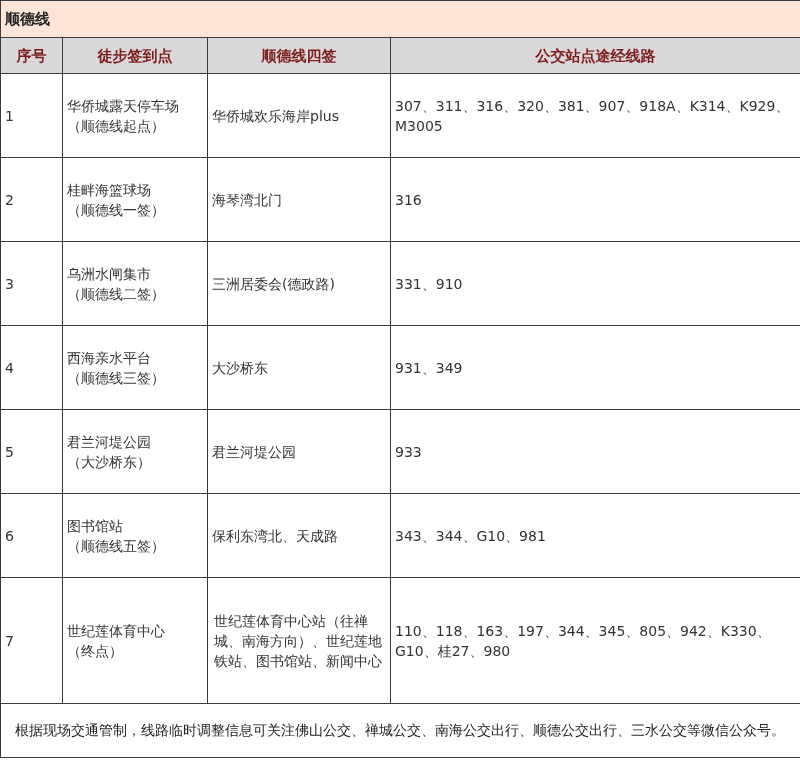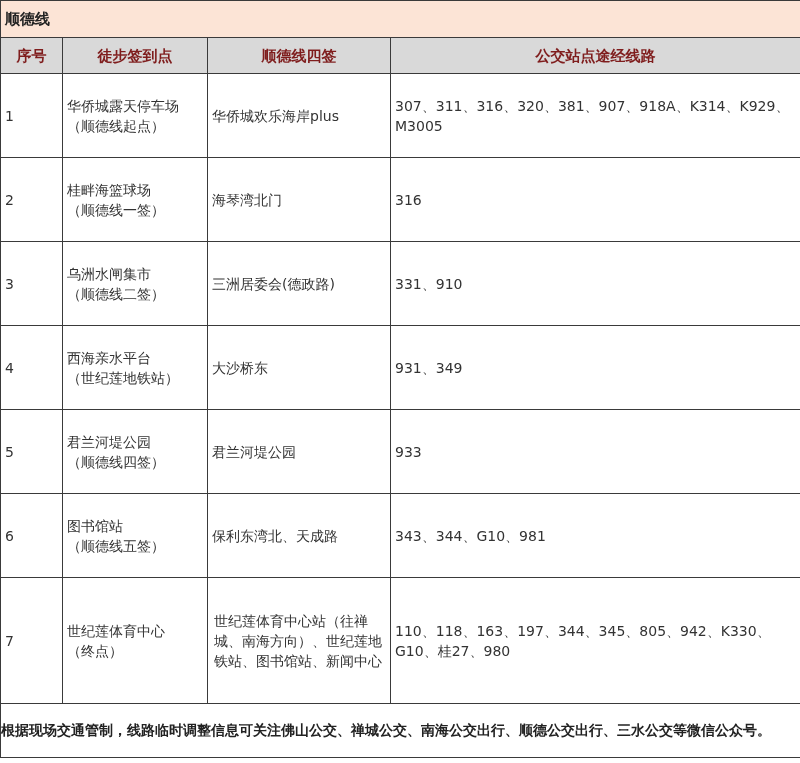--- a/index.html
+++ b/index.html
@@ -3,21 +3,21 @@
   <meta charset="utf-8">
   <style>
     html, body { margin: 0; padding: 0; background: #ffffff; }
     body { width: 800px; height: 763px; overflow: hidden; font-family: "DejaVu Sans", "Liberation Sans", sans-serif; color: #333333; }
     table { border-collapse: collapse; width: 800px; table-layout: fixed; }
     td, th { border: 1px solid #3a3a3a; vertical-align: middle; padding: 0 4px; font-size: 14px; line-height: 20px; }
     .title-row td { background: #FCE4D6; height: 36px; font-weight: bold; font-size: 15px; color: #222222; }
     .header-row th { background: #D9D9D9; height: 35px; font-weight: bold; font-size: 15px; color: #7f1d1d; }
     .data-row td { height: 83px; font-weight: normal; }
     .data-row.tall td { height: 125px; }
-    .note-row td { text-align: left; font-weight: bold; font-size: 14px; color: #222222; height: 49px; padding: 2px 0; line-height: 21px; }
+    .note-row td { text-align: left; font-weight: normal; font-size: 14px; color: #222222; height: 49px; padding: 2px 14px; line-height: 21px; }
     .sub { display: block; }
     .stops-long { text-align: left; padding: 0 6px; }
   </style>
 </head>
 <body>
 
 <table>
   <colgroup>
     <col style="width:62px">
     <col style="width:145px">
@@ -59,30 +59,30 @@
           <span class="sub">乌洲水闸集市</span>
           <span class="sub">（顺德线二签）</span>
         </td>
     <td>三洲居委会(德政路)</td>
     <td>331、910</td>
   </tr>
   <tr class="data-row">
     <td>4</td>
     <td>
           <span class="sub">西海亲水平台</span>
-          <span class="sub">（世纪莲地铁站）</span>
+          <span class="sub">（顺德线三签）</span>
         </td>
     <td>大沙桥东</td>
     <td>931、349</td>
   </tr>
   <tr class="data-row">
     <td>5</td>
     <td>
           <span class="sub">君兰河堤公园</span>
-          <span class="sub">（顺德线四签）</span>
+          <span class="sub">（大沙桥东）</span>
         </td>
     <td>君兰河堤公园</td>
     <td>933</td>
   </tr>
   <tr class="data-row">
     <td>6</td>
     <td>
           <span class="sub">图书馆站</span>
           <span class="sub">（顺德线五签）</span>
         </td>

